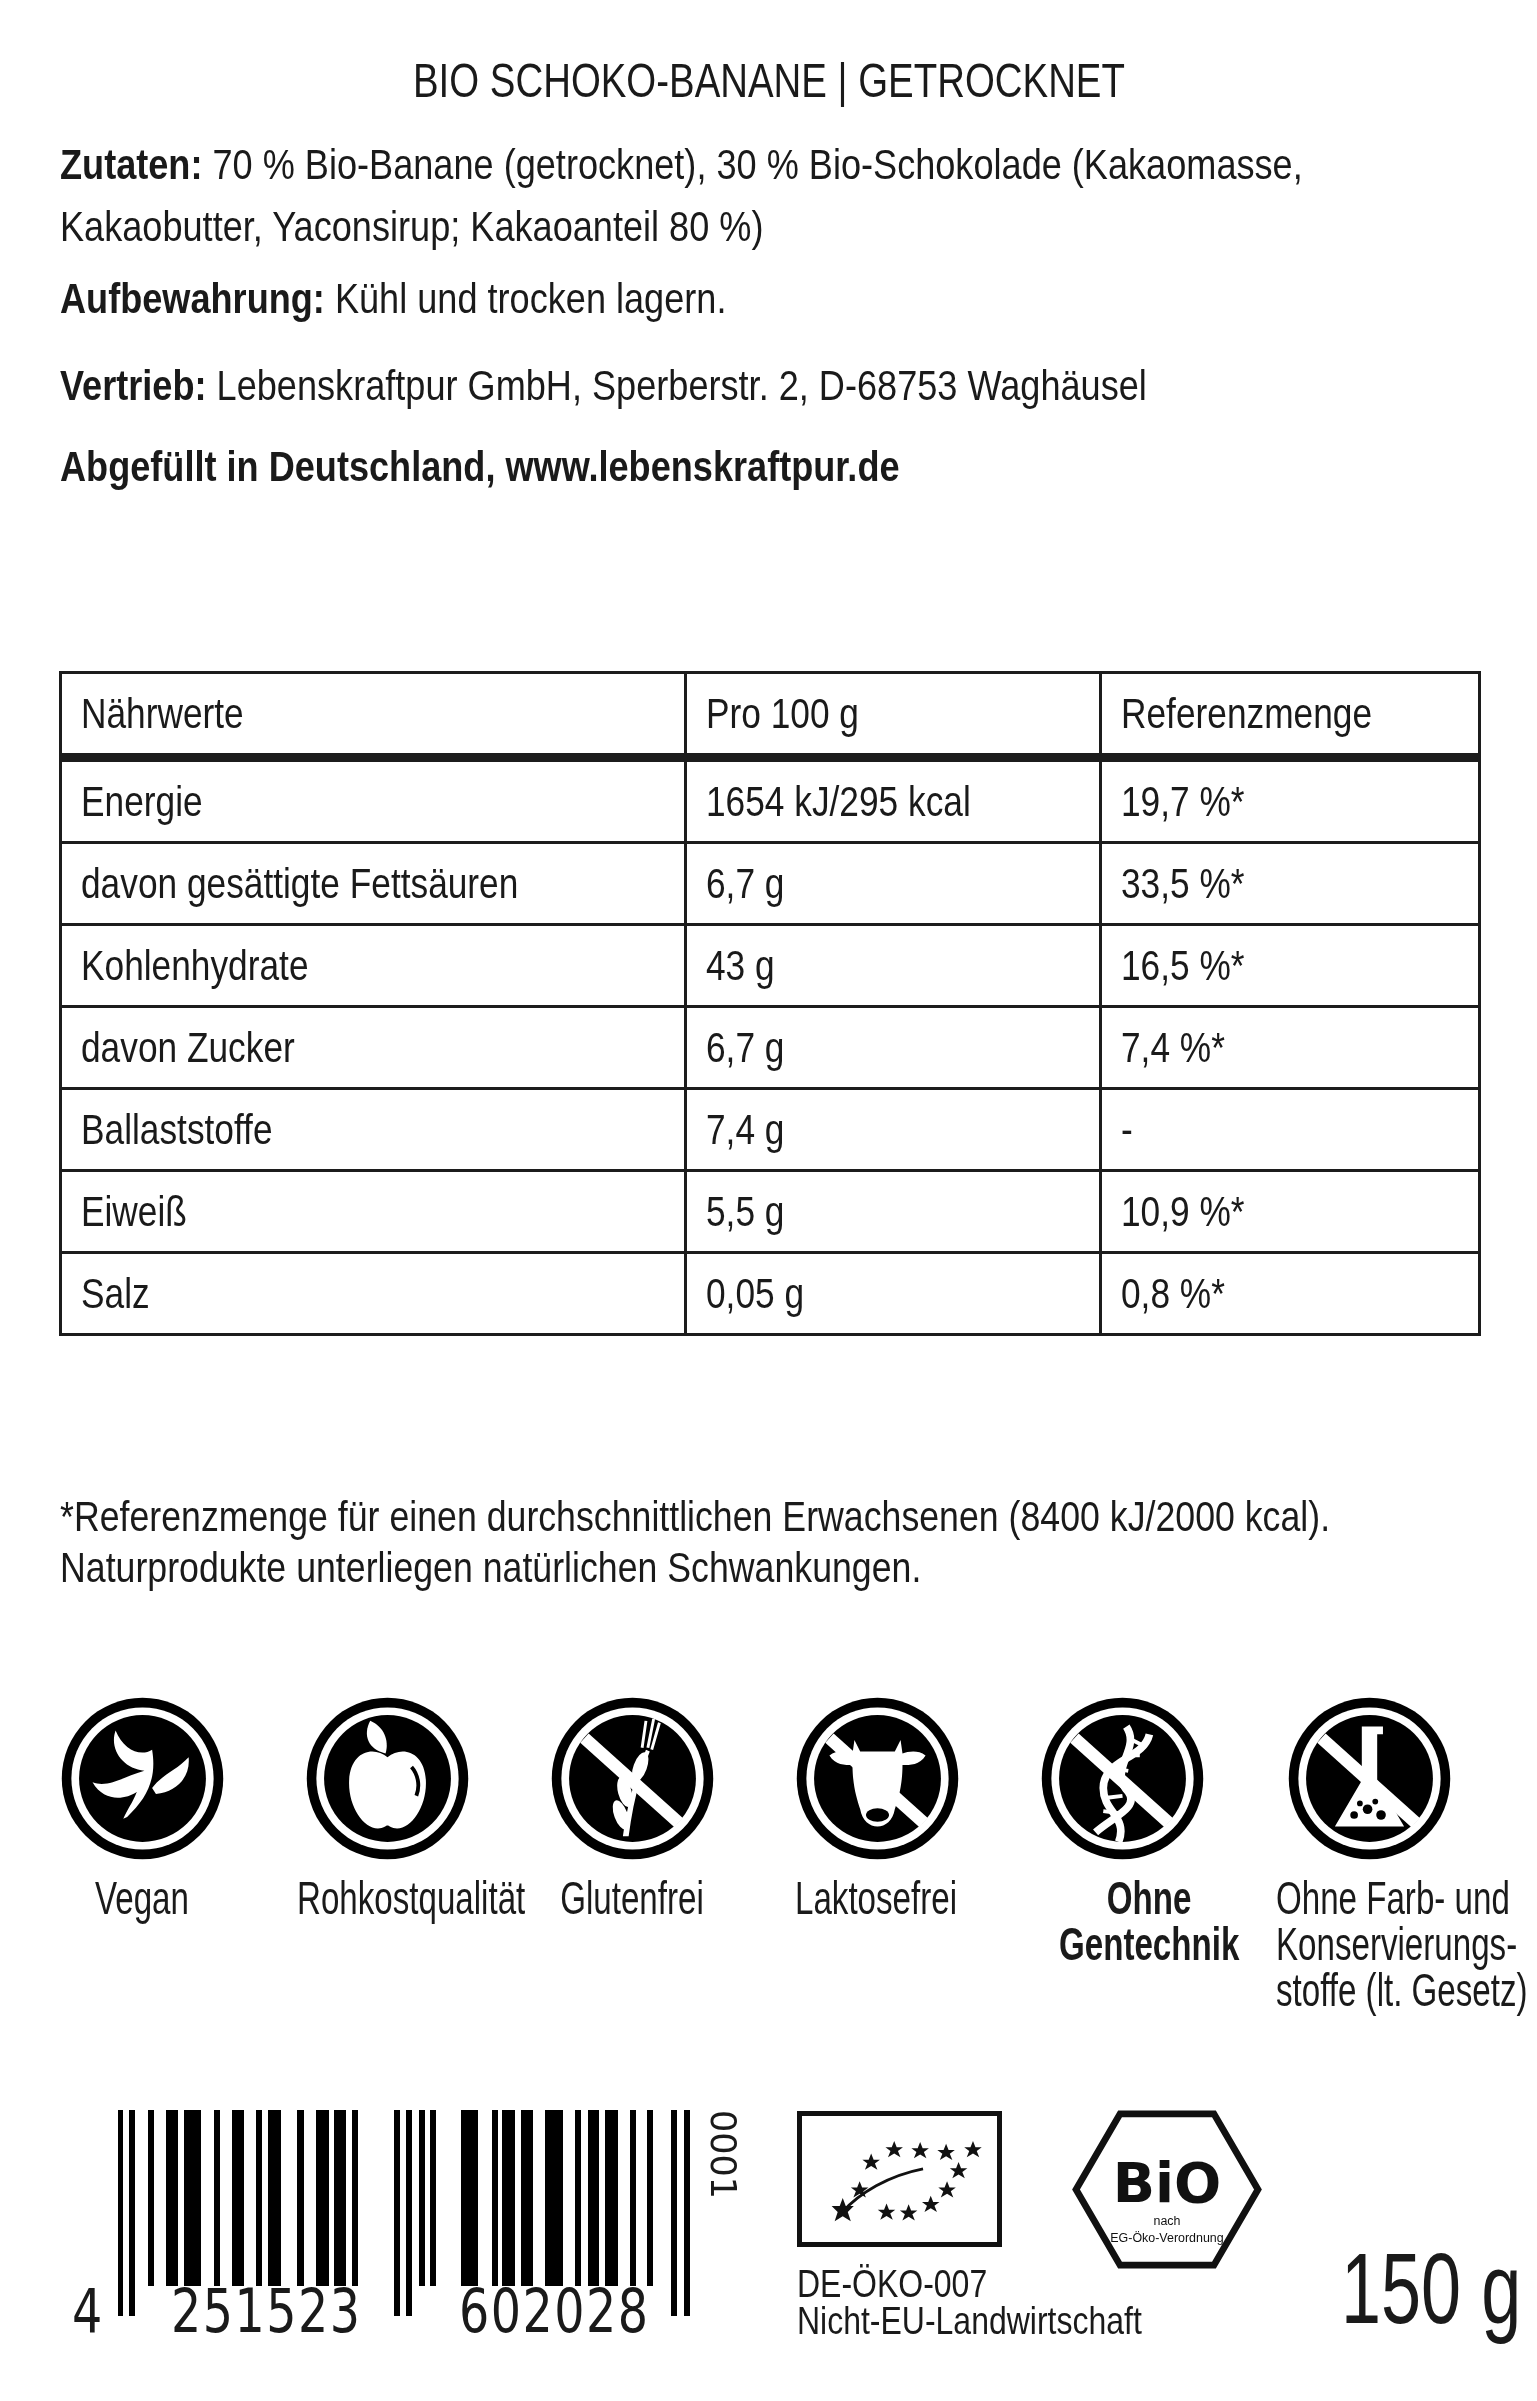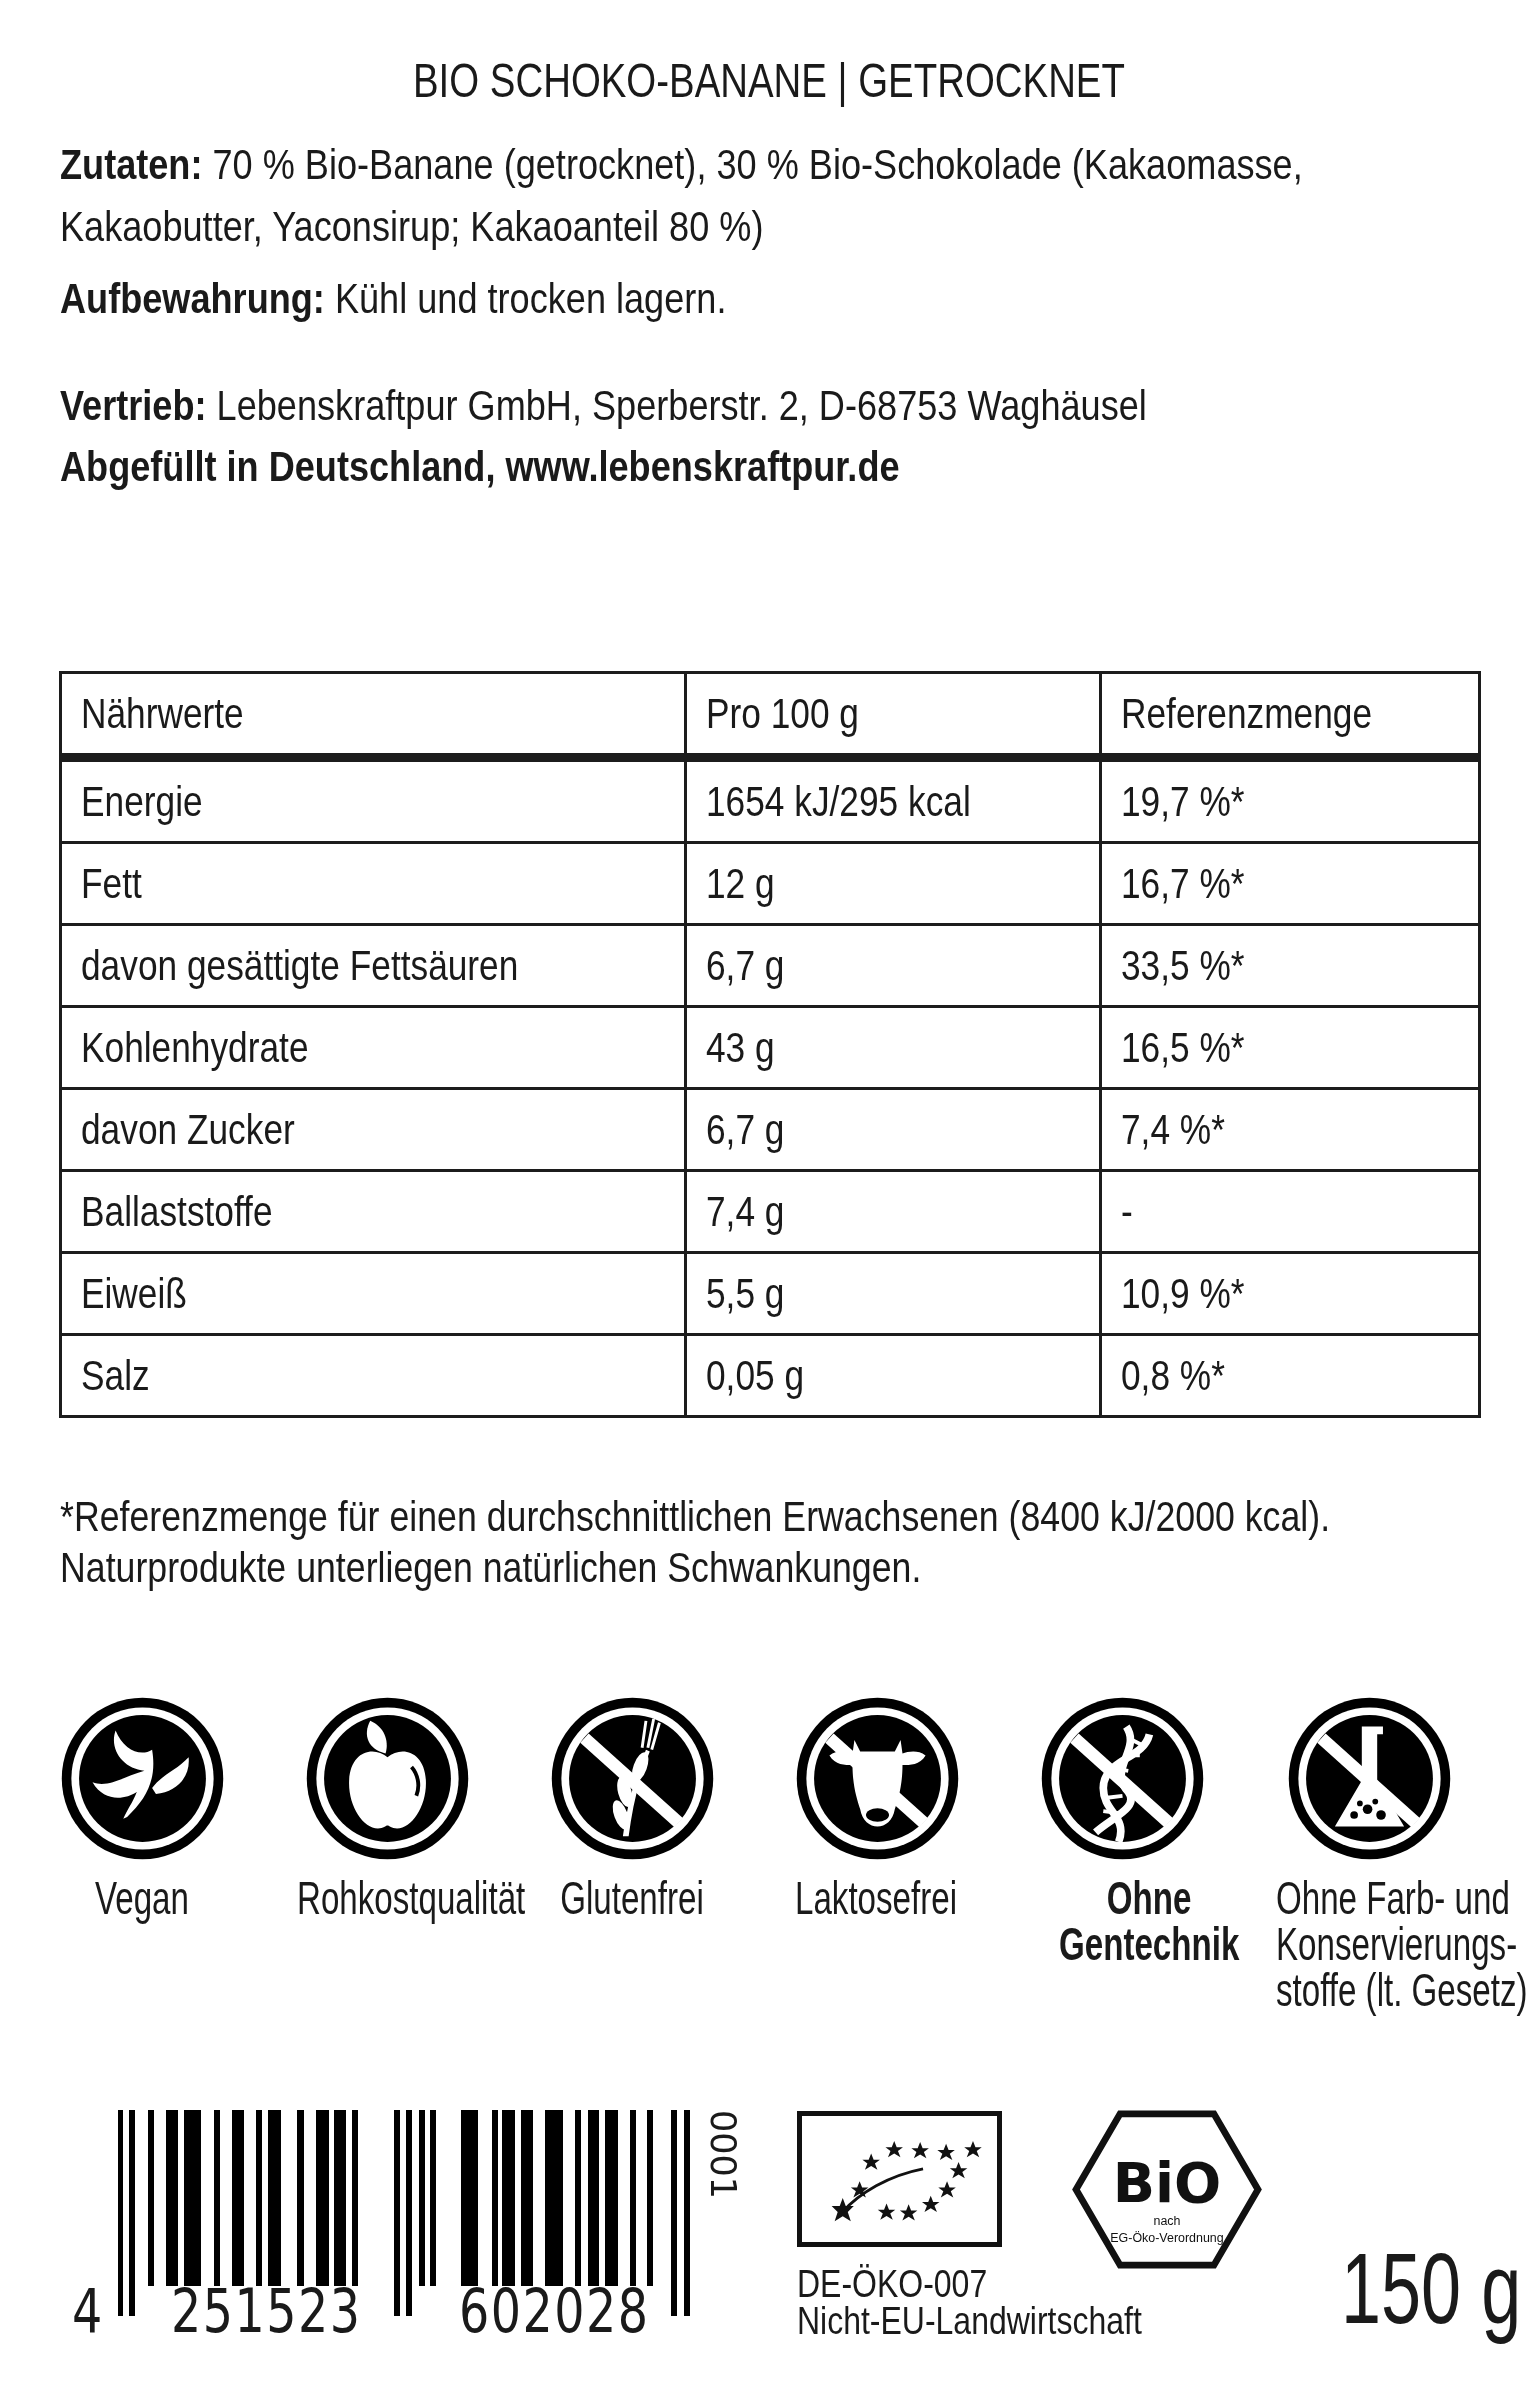--- a/index.html
+++ b/index.html
@@ -66,21 +66,21 @@
 
 <div class="abs info" style="top:134px;">
   <span class="cond"><b>Zutaten:</b><span> 70 % Bio-Banane (getrocknet), 30 % Bio-Schokolade (Kakaomasse,</span></span>
 </div>
 <div class="abs info" style="top:196px;">
   <span class="cond">Kakaobutter, Yaconsirup; Kakaoanteil 80 %)</span>
 </div>
 <div class="abs info" style="top:268px;">
   <span class="cond"><b>Aufbewahrung:</b><span> Kühl und trocken lagern.</span></span>
 </div>
-<div class="abs info" style="top:375px;">
+<div class="abs info" style="top:355px;">
   <span class="cond"><b>Vertrieb:</b><span> Lebenskraftpur GmbH, Sperberstr. 2, D-68753 Waghäusel</span></span>
 </div>
 <div class="abs info" style="top:436px;">
   <span class="cond"><b>Abgefüllt in Deutschland, www.lebenskraftpur.de</b></span>
 </div>
 
 <table id="nutrition" class="abs">
   <colgroup>
       <col class="c1">
       <col class="c2">
@@ -91,25 +91,20 @@
       <th class="cell"><span class="cond">Nährwerte</span></th>
       <th class="cell"><span class="cond">Pro 100 g</span></th>
       <th class="cell"><span class="cond">Referenzmenge</span></th>
     </tr>
   </thead>
   <tbody>
     <tr>
       <td class="cell"><span class="cond">Energie</span></td>
       <td class="cell"><span class="cond">1654 kJ/295 kcal</span></td>
       <td class="cell"><span class="cond">19,7 %*</span></td>
-    </tr>
-    <tr>
-      <td class="cell"><span class="cond">Fett</span></td>
-      <td class="cell"><span class="cond">12 g</span></td>
-      <td class="cell"><span class="cond">16,7 %*</span></td>
     </tr>
     <tr>
       <td class="cell"><span class="cond">davon gesättigte Fettsäuren</span></td>
       <td class="cell"><span class="cond">6,7 g</span></td>
       <td class="cell"><span class="cond">33,5 %*</span></td>
     </tr>
     <tr>
       <td class="cell"><span class="cond">Kohlenhydrate</span></td>
       <td class="cell"><span class="cond">43 g</span></td>
       <td class="cell"><span class="cond">16,5 %*</span></td>

